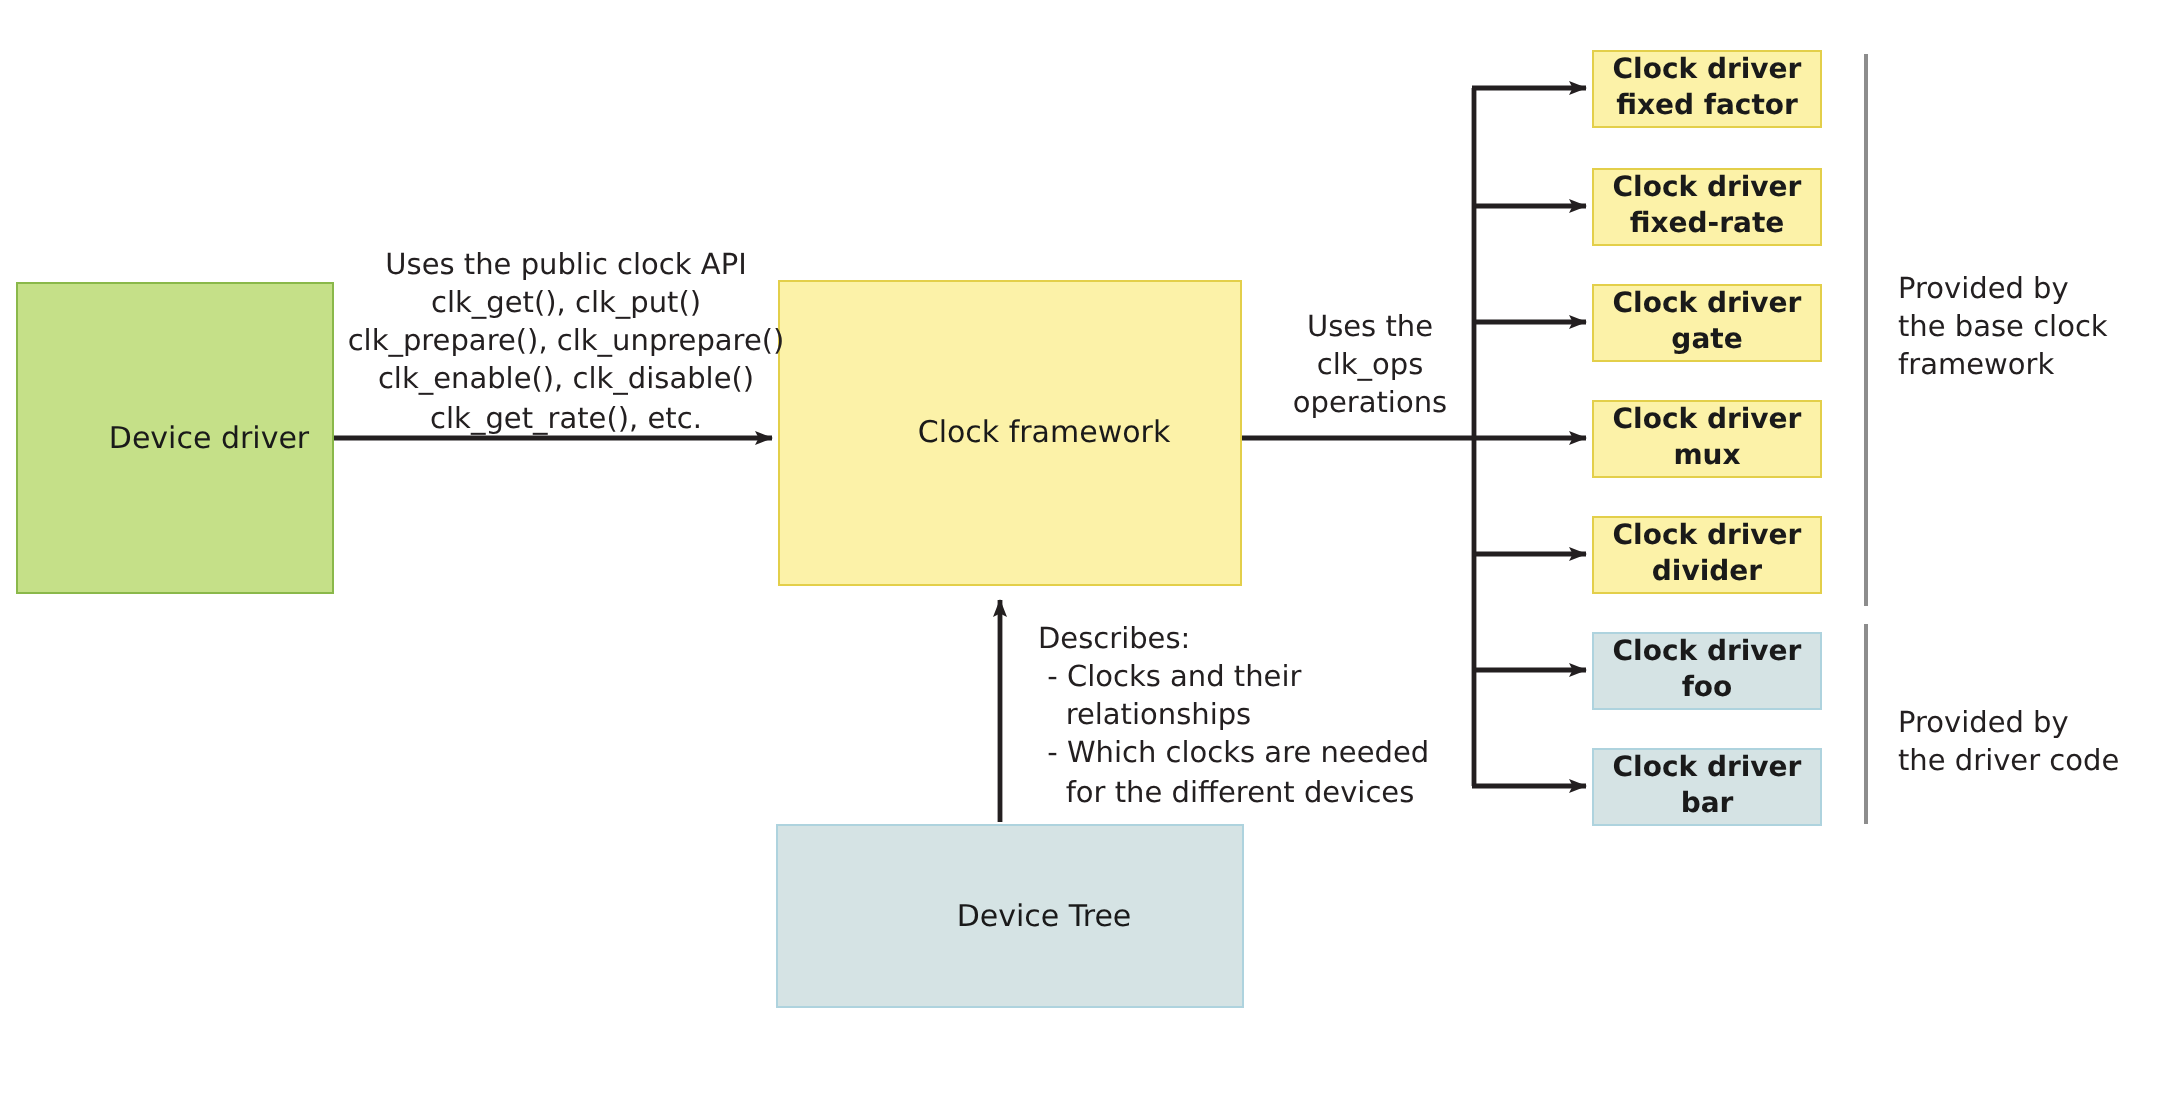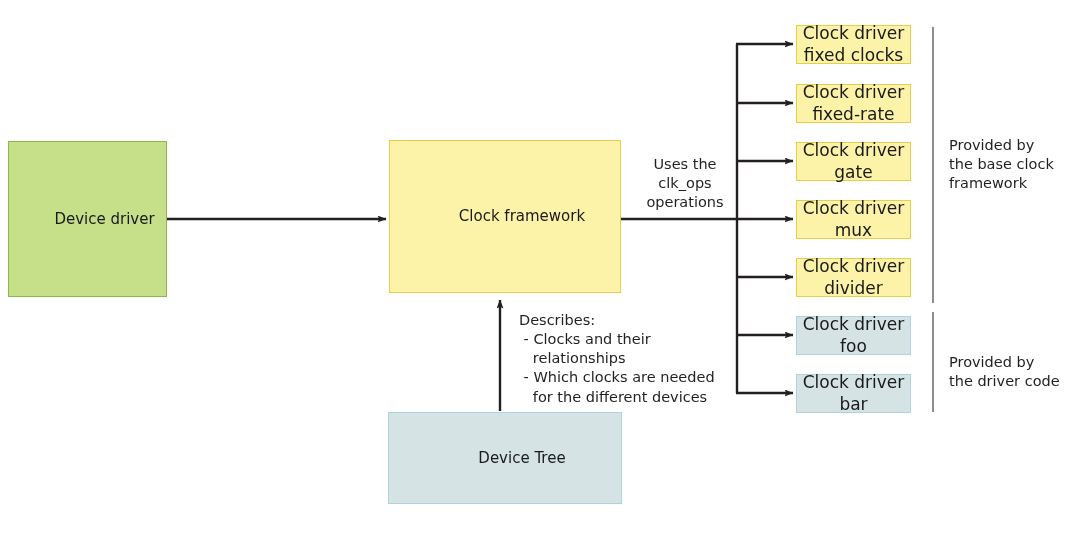--- a/index.html
+++ b/index.html
@@ -35,22 +35,23 @@
     border: 1px solid #e3cf4a;
   }
   .box-blue {
     background: #d5e3e4;
     border: 1px solid #aed3de;
   }
   .big-label {
     font-size: 15px;
   }
   .drv-label {
-    font-size: 17px;
+    font-size: 14px;
     padding: 0 4px;
+    font-weight: bold;
   }
   .note {
     position: absolute;
     color: #231f20;
     font-size: 14.5px;
     line-height: 1.32;
     white-space: pre;
   }
   .note-center { text-align: center; }
   .note-left { text-align: left; }
@@ -124,21 +125,21 @@
     <span>Clock framework</span>
   </div>
 
   <div class="box box-blue big-label" style="left:388px; top:412px; width:234px; height:92px;">
     <span>Device Tree</span>
   </div>
 
   <div class="box box-yellow drv-label" style="left:796px; top:25px; width:115px; height:39px;">
     <span>
       <span>Clock driver</span><br>
-      <span>fixed clocks</span>
+      <span>fixed factor</span>
     </span>
   </div>
 
   <div class="box box-yellow drv-label" style="left:796px; top:84px; width:115px; height:39px;">
     <span>
       <span>Clock driver</span><br>
       <span>fixed-rate</span>
     </span>
   </div>
 
@@ -170,20 +171,25 @@
     </span>
   </div>
 
   <div class="box box-blue drv-label" style="left:796px; top:374px; width:115px; height:39px;">
     <span>
       <span>Clock driver</span><br>
       <span>bar</span>
     </span>
   </div>
 
+  <div class="note note-center" style="left:163px; top:124px; width:240px;">Uses the public clock API
+clk_get(), clk_put()
+clk_prepare(), clk_unprepare()
+clk_enable(), clk_disable()
+clk_get_rate(), etc.</div>
 
   <div class="note note-left" style="left:519px; top:311px; width:220px;">Describes:
  - Clocks and their
    relationships
  - Which clocks are needed
    for the different devices</div>
 
   <div class="note note-center" style="left:633px; top:155px; width:104px;">Uses the
 clk_ops
 operations</div>

